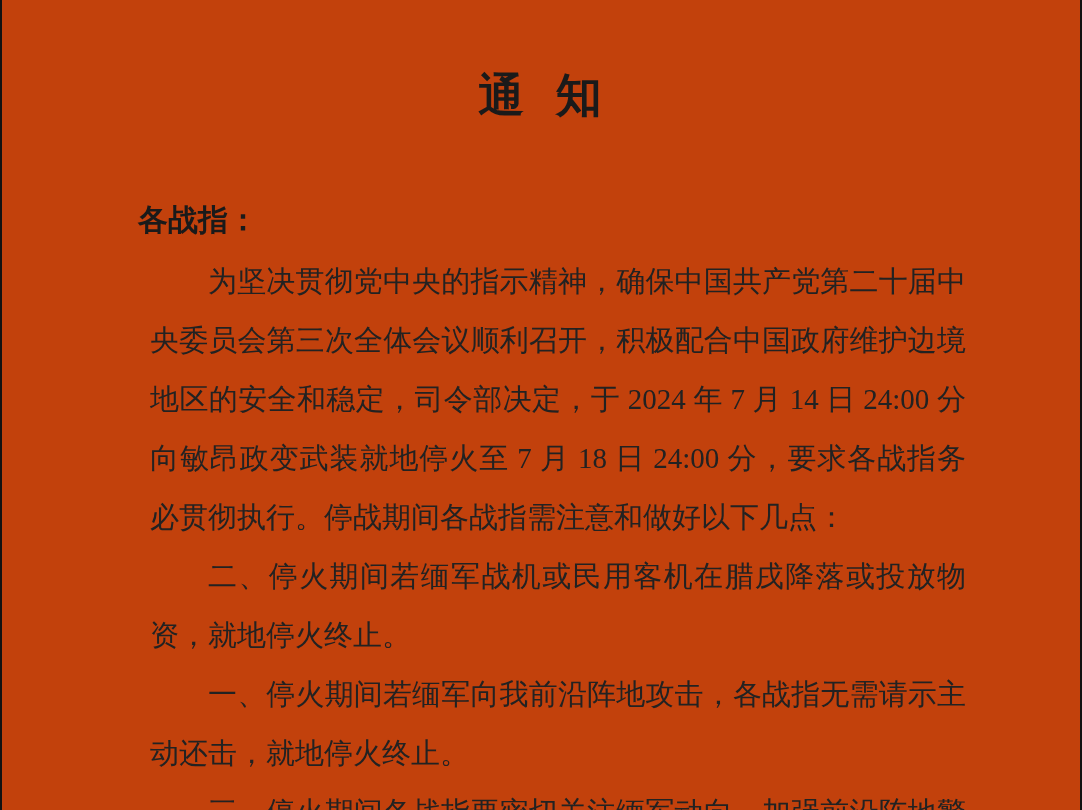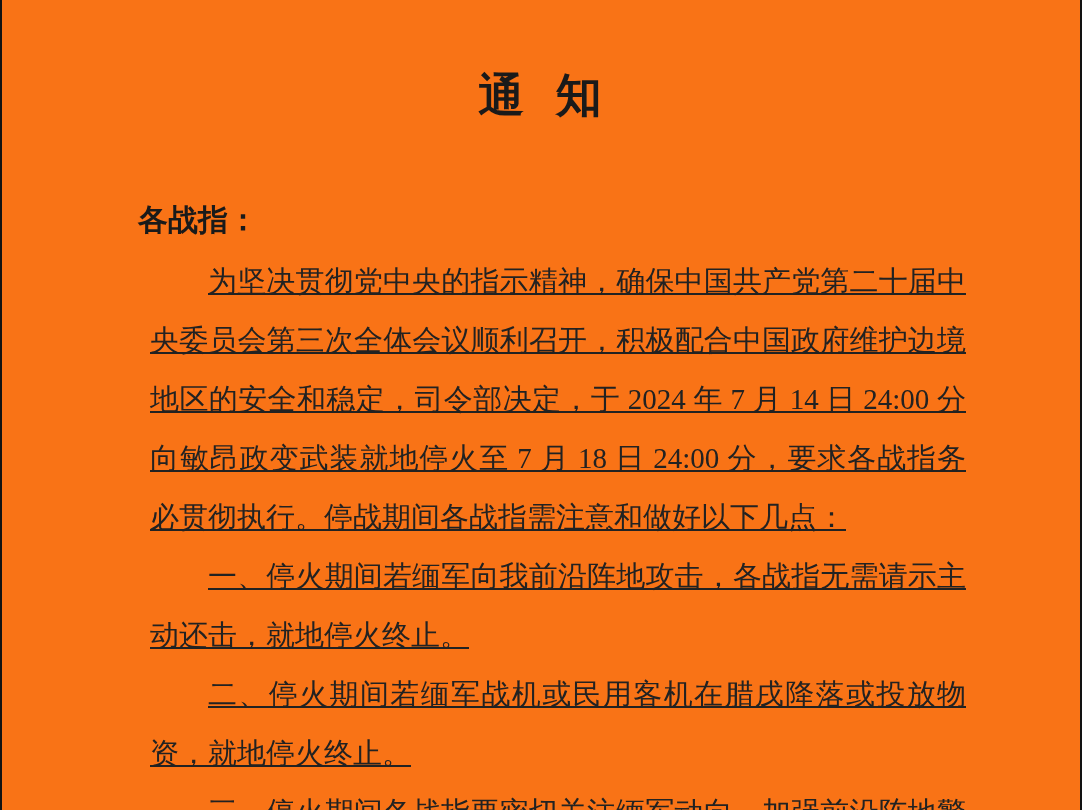--- a/index.html
+++ b/index.html
@@ -11,21 +11,21 @@
     width: 1082px;
     height: 810px;
     overflow: hidden;
     background: #fcfcfc;
     font-family: "Liberation Serif", "DejaVu Serif", serif;
     color: #1e1e1e;
   }
   .page {
     position: absolute;
     inset: 0;
-    background: #f97316;
+    background: #c2410c;
   }
   .edge-bar {
     position: absolute;
     top: 0;
     bottom: 0;
     width: 2px;
     background: #121212;
   }
   .edge-left { left: 0; }
   .edge-right { right: 0; }
@@ -59,35 +59,34 @@
     width: 816px;
     font-size: 29px;
     line-height: 59px;
     text-align: justify;
     color: #222222;
   }
   .para {
     margin: 0;
     padding: 0;
     text-indent: 2em;
-    text-decoration: underline;
   }
 </style>
 </head>
 <body>
 
 <div class="page">
 
   <div class="edge-bar edge-left"></div>
   <div class="edge-bar edge-right"></div>
 
   <h1 class="doc-title">通 知</h1>
 
   <div class="salutation">各战指：</div>
 
   <div class="doc-body">
     <p class="para">为坚决贯彻党中央的指示精神，确保中国共产党第二十届中央委员会第三次全体会议顺利召开，积极配合中国政府维护边境地区的安全和稳定，司令部决定，于 2024 年 7 月 14 日 24:00 分向敏昂政变武装就地停火至 7 月 18 日 24:00 分，要求各战指务必贯彻执行。停战期间各战指需注意和做好以下几点：</p>
+    <p class="para">二、停火期间若缅军战机或民用客机在腊戌降落或投放物资，就地停火终止。</p>
     <p class="para">一、停火期间若缅军向我前沿阵地攻击，各战指无需请示主动还击，就地停火终止。</p>
-    <p class="para">二、停火期间若缅军战机或民用客机在腊戌降落或投放物资，就地停火终止。</p>
     <p class="para">三、停火期间各战指要密切关注缅军动向，加强前沿阵地警戒，做</p>
   </div>
 
 </div>
 
 </body></html>

